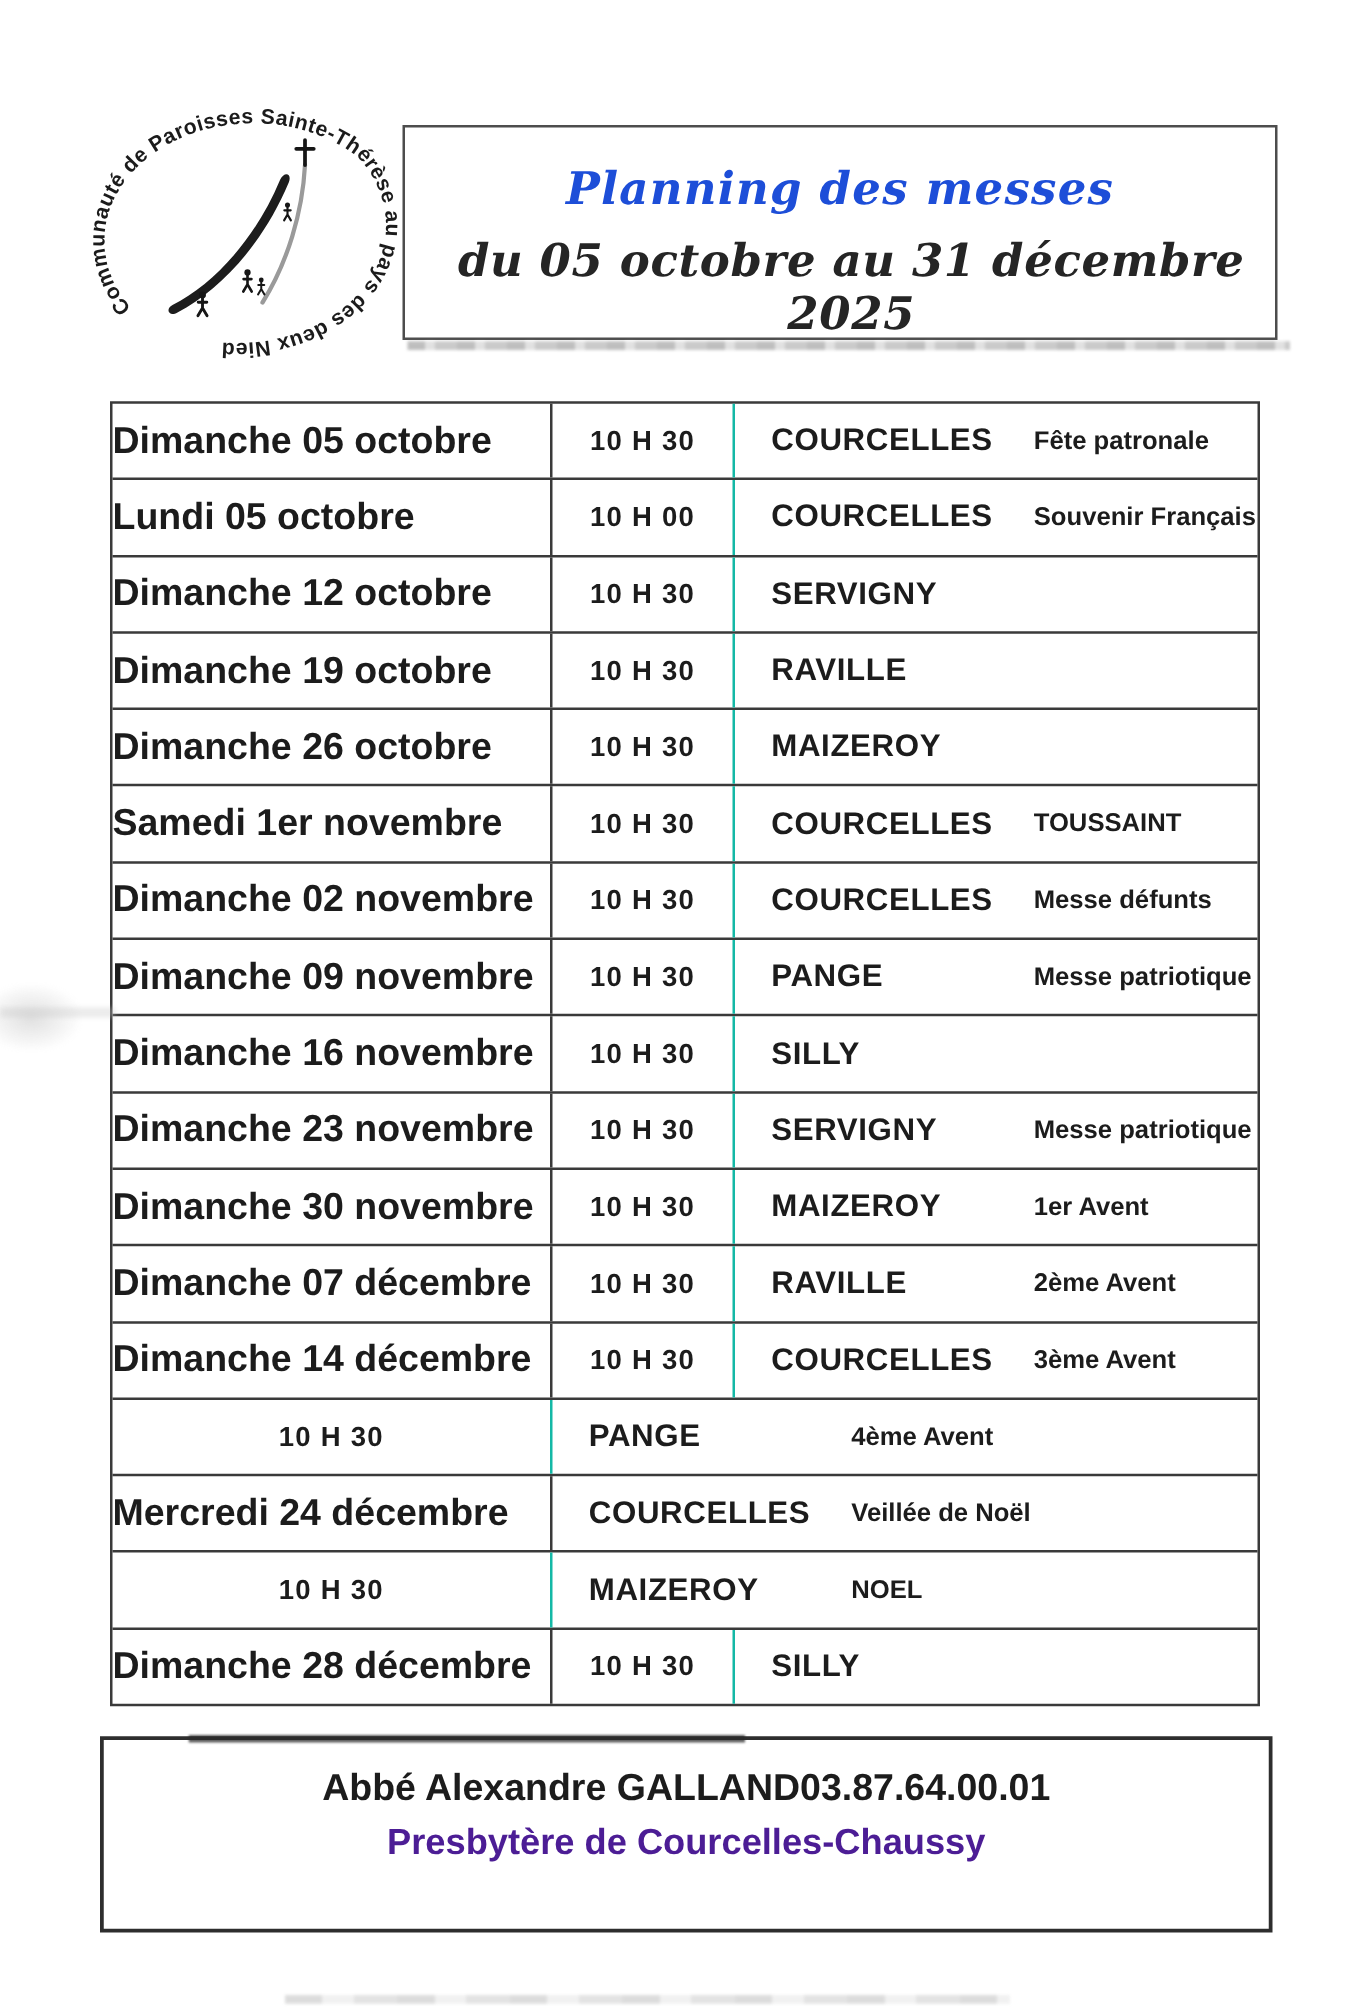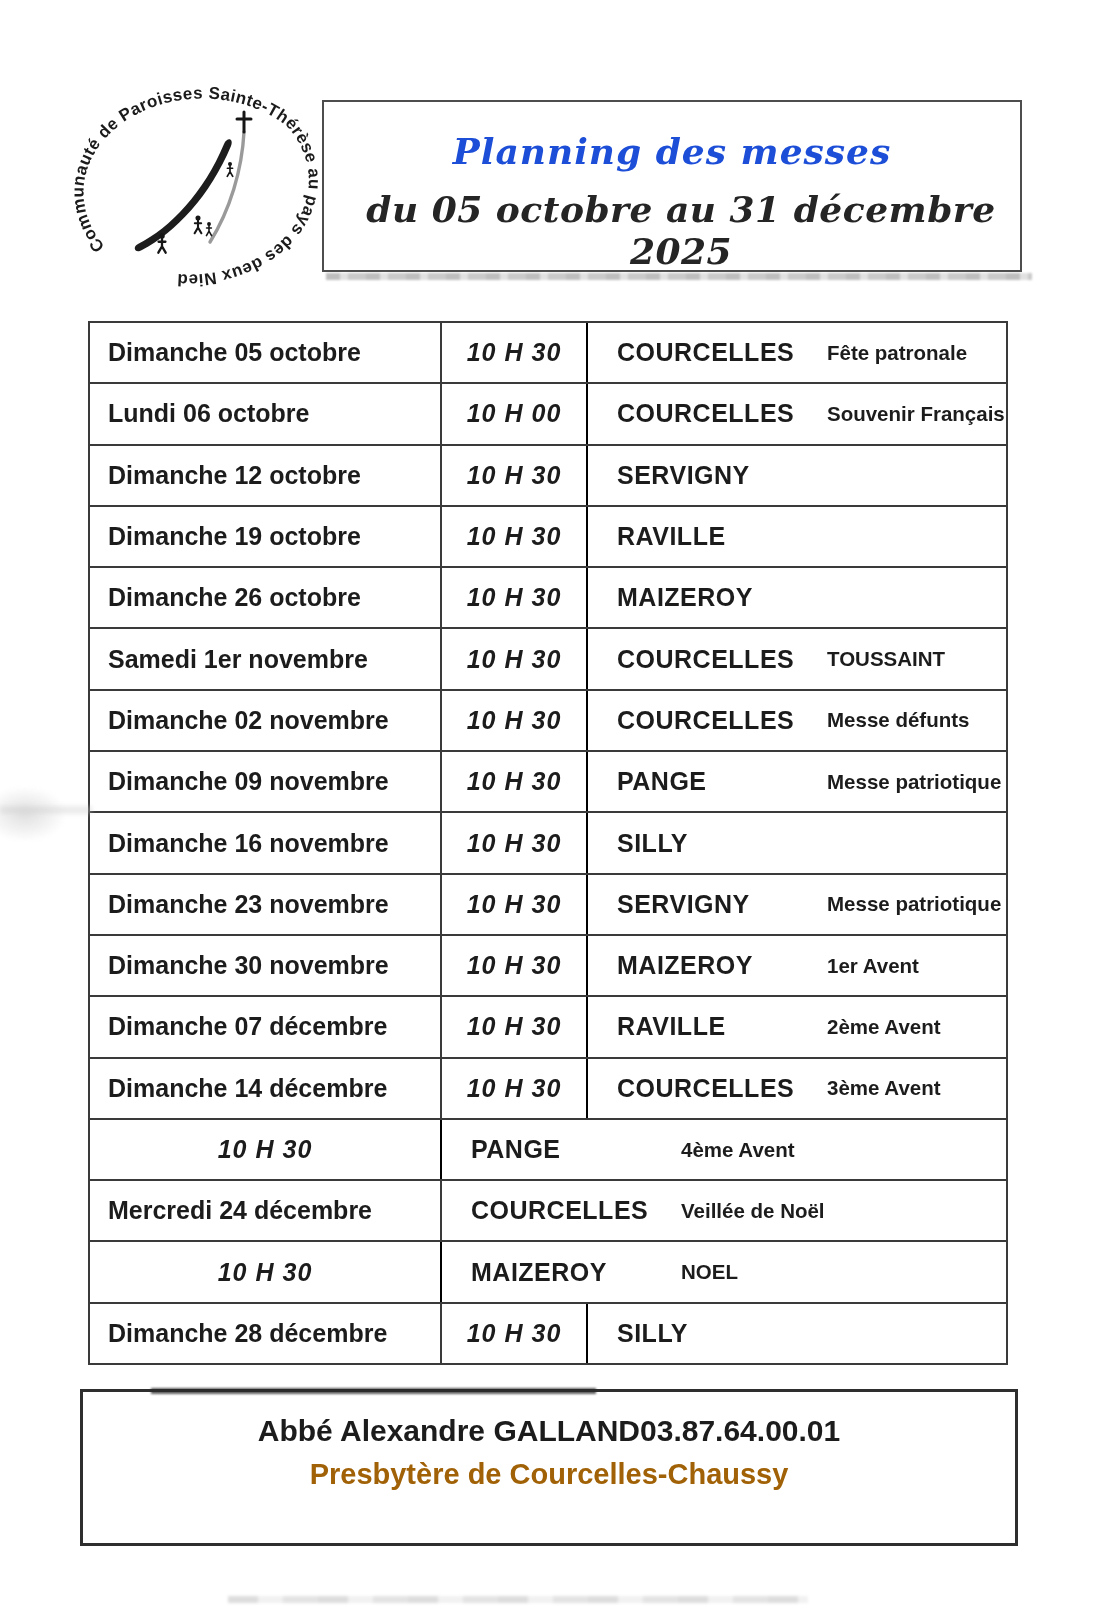--- a/index.html
+++ b/index.html
@@ -48,38 +48,38 @@
   }
   .srow{
     flex:1;display:grid;grid-template-columns:352px 146px 1fr;
     border-bottom:2px solid #3a3a3a;box-sizing:border-box;min-height:0;
   }
   .srow:last-child{border-bottom:none;}
   .cell{
     display:flex;align-items:center;
     font-weight:bold;color:#1c1c1c;box-sizing:border-box;min-width:0;
   }
-  .cell-date{padding-left:18px;font-size:25px;border-right:2px solid #3a3a3a;}
-  .cell-time{justify-content:center;font-size:25px;border-right:2px solid #000000;letter-spacing:1px;font-style:italic;}
+  .cell-date{padding-left:0;font-size:30px;border-right:2px solid #3a3a3a;}
+  .cell-time{justify-content:center;font-size:22px;border-right:2px solid #14b8a6;letter-spacing:1px;}
   .cell-loc{padding-left:29px;font-size:25px;}
   .loc-name{display:inline-block;min-width:210px;letter-spacing:0.5px;}
   .note{font-size:20.5px;white-space:nowrap;}
 
   
   .footer-box{
     position:absolute;left:80px;top:1389px;width:938px;height:157px;
     border:3px solid #2e2e2e;box-sizing:border-box;background:#fff;
   }
   .fb-line1{
     margin-top:22px;display:flex;justify-content:center;
     font-size:30px;font-weight:bold;color:#1c1c1c;
   }
   .fb-line2{
     margin-top:10px;text-align:center;
-    font-size:29px;font-weight:bold;color:#a16207;
+    font-size:29px;font-weight:bold;color:#4c1d95;
   }
   .fb-smudge{
     position:absolute;left:68px;top:-4px;width:445px;height:6px;
     background:#2a2a2a;opacity:.75;filter:blur(1px);
   }
 
   
   .smudge-left{
     position:absolute;left:-14px;top:788px;width:78px;height:52px;
     background:radial-gradient(ellipse at center,#b9b9b9 0%,rgba(200,200,200,.35) 55%,rgba(255,255,255,0) 75%);
@@ -143,21 +143,21 @@
       <div class="srow">
         <div class="cell cell-date">Dimanche 05 octobre</div>
         <div class="cell cell-time">10 H 30</div>
         <div class="cell cell-loc">
           <span class="loc-name">COURCELLES</span>
           <span class="note">Fête patronale</span>
         </div>
       </div>
 
       <div class="srow">
-        <div class="cell cell-date">Lundi 06 octobre</div>
+        <div class="cell cell-date">Lundi 05 octobre</div>
         <div class="cell cell-time">10 H 00</div>
         <div class="cell cell-loc">
           <span class="loc-name">COURCELLES</span>
           <span class="note">Souvenir Français</span>
         </div>
       </div>
 
       <div class="srow">
         <div class="cell cell-date">Dimanche 12 octobre</div>
         <div class="cell cell-time">10 H 30</div>

